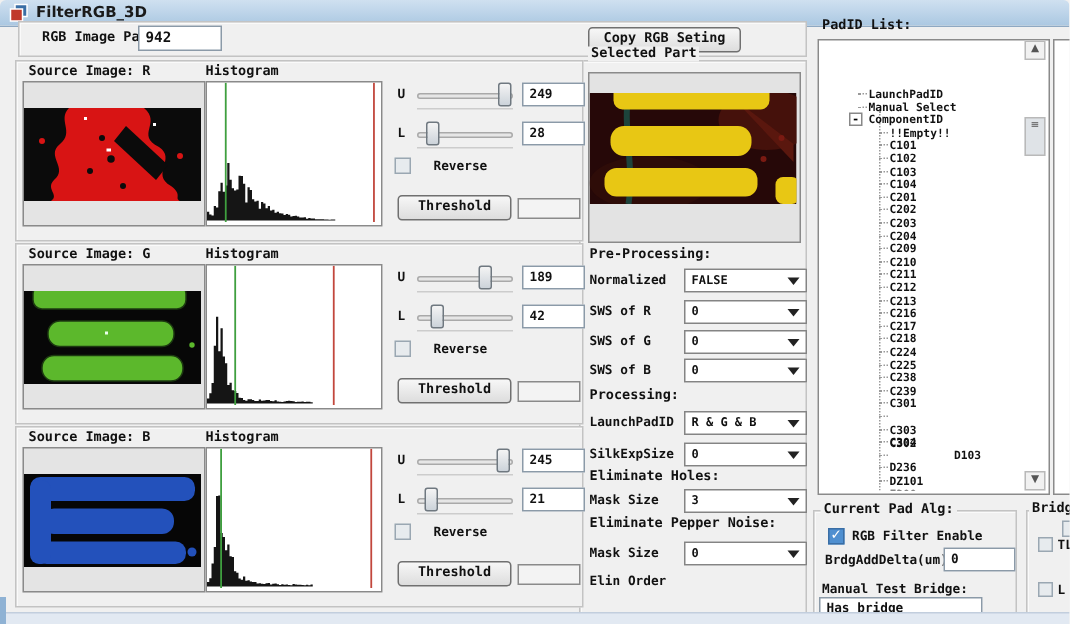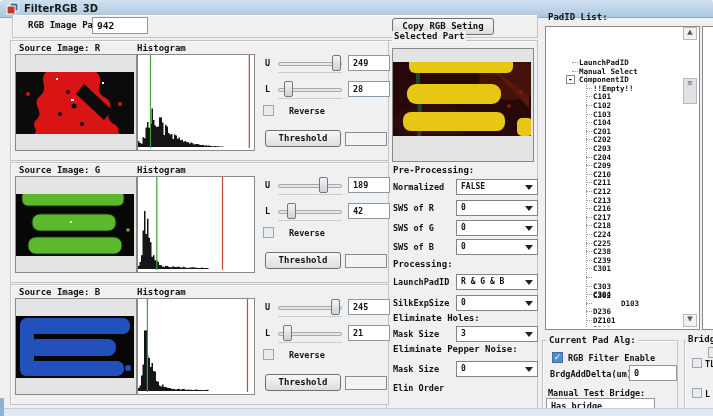--- a/index.html
+++ b/index.html
@@ -133,21 +133,21 @@
         <div class="treeitem" style="left: 47px; top: 228.8px;">C239</div>
         <div class="dotline" style="left: 40px; top: 241.4px; width: 6px;"></div>
         <div class="treeitem" style="left: 47px; top: 237.4px;">C301</div>
         <div class="dotline" style="left: 40px; top: 250px; width: 6px;"></div>
         <div class="treeitem" style="left: 47px; top: 246px; margin-top: 18px;">C302</div>
         <div class="dotline" style="left: 40px; top: 258.6px; width: 6px;"></div>
         <div class="treeitem" style="left: 47px; top: 254.6px;">C303</div>
         <div class="dotline" style="left: 40px; top: 267.2px; width: 6px;"></div>
         <div class="treeitem" style="left: 47px; top: 263.2px;">C304</div>
         <div class="dotline" style="left: 40px; top: 275.8px; width: 6px;"></div>
-        <div class="treeitem" style="left: 32px; top: 271.8px; padding-left: 43px;">D103</div>
+        <div class="treeitem" style="left: 47px; top: 271.8px; padding-left: 43px;">D103</div>
         <div class="dotline" style="left: 40px; top: 284.4px; width: 6px;"></div>
         <div class="treeitem" style="left: 47px; top: 280.4px;">D236</div>
         <div class="dotline" style="left: 40px; top: 293px; width: 6px;"></div>
         <div class="treeitem" style="left: 47px; top: 289px;">DZ101</div>
         <div class="treeitem" style="left: 47px; top: 297.6px;">F300</div>
       </div>
   </div>
 
   <div class="sunkbox" style="left:702px;top:26px;width:14px;height:302px;"></div>
 

